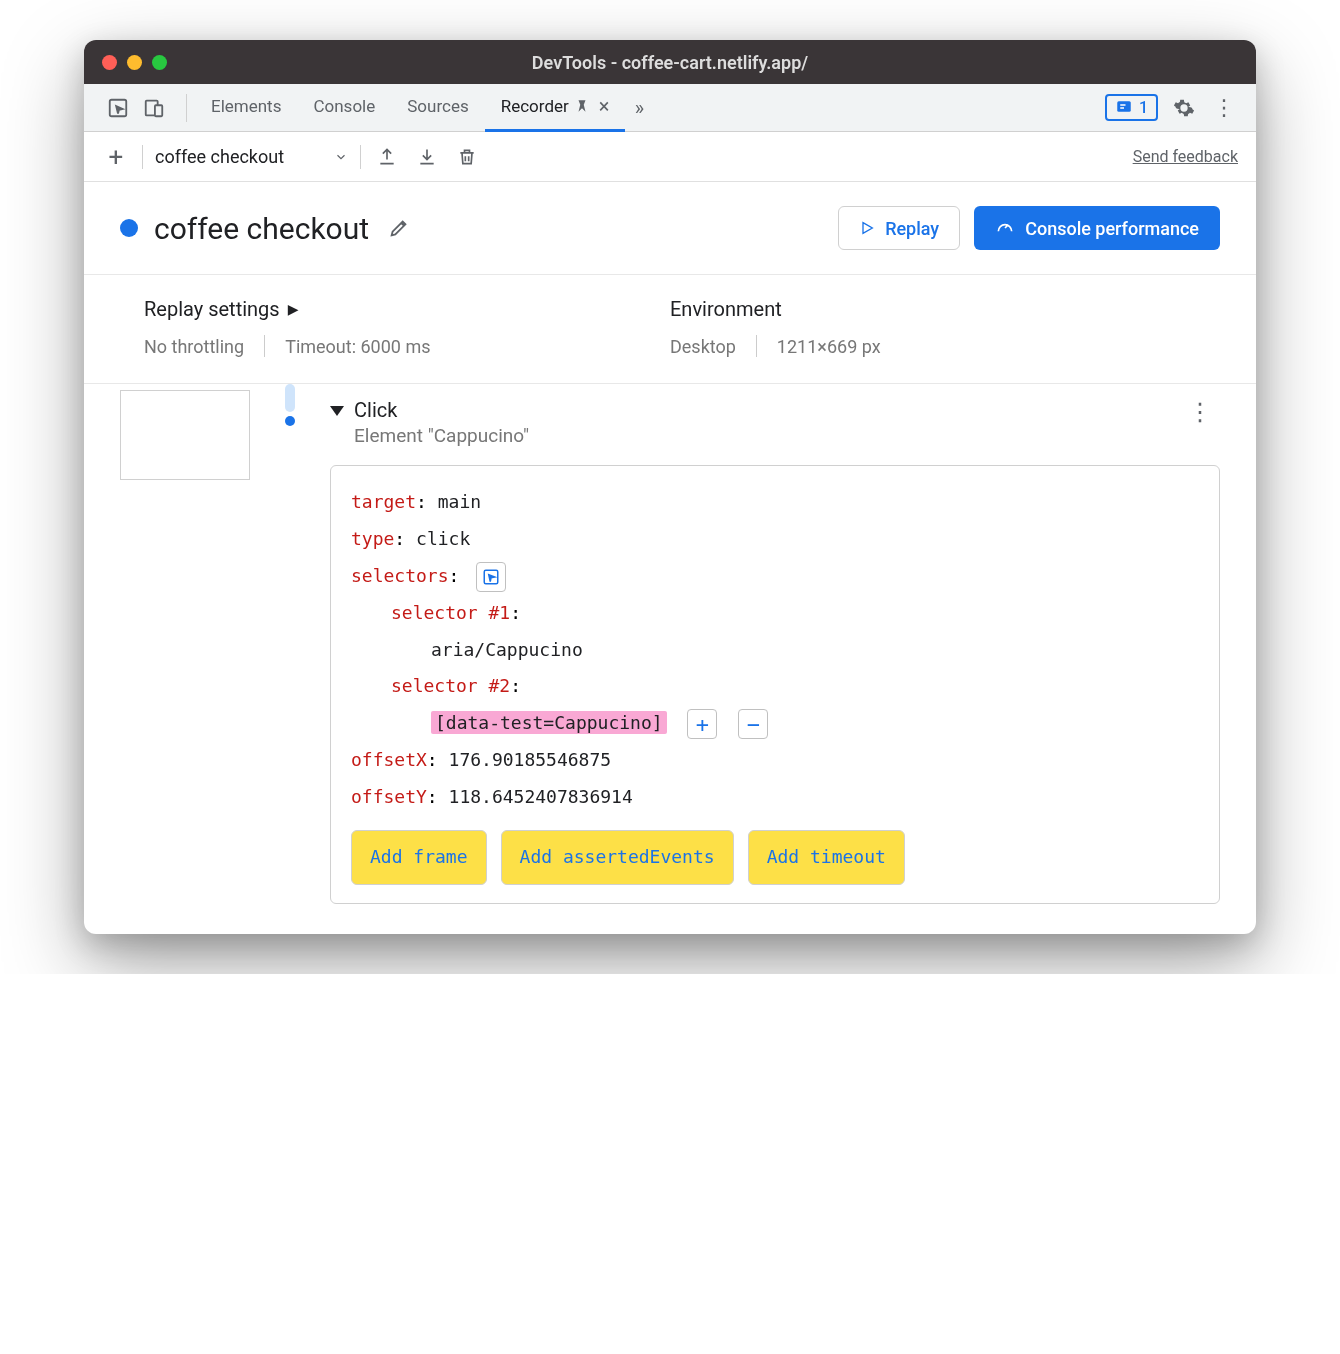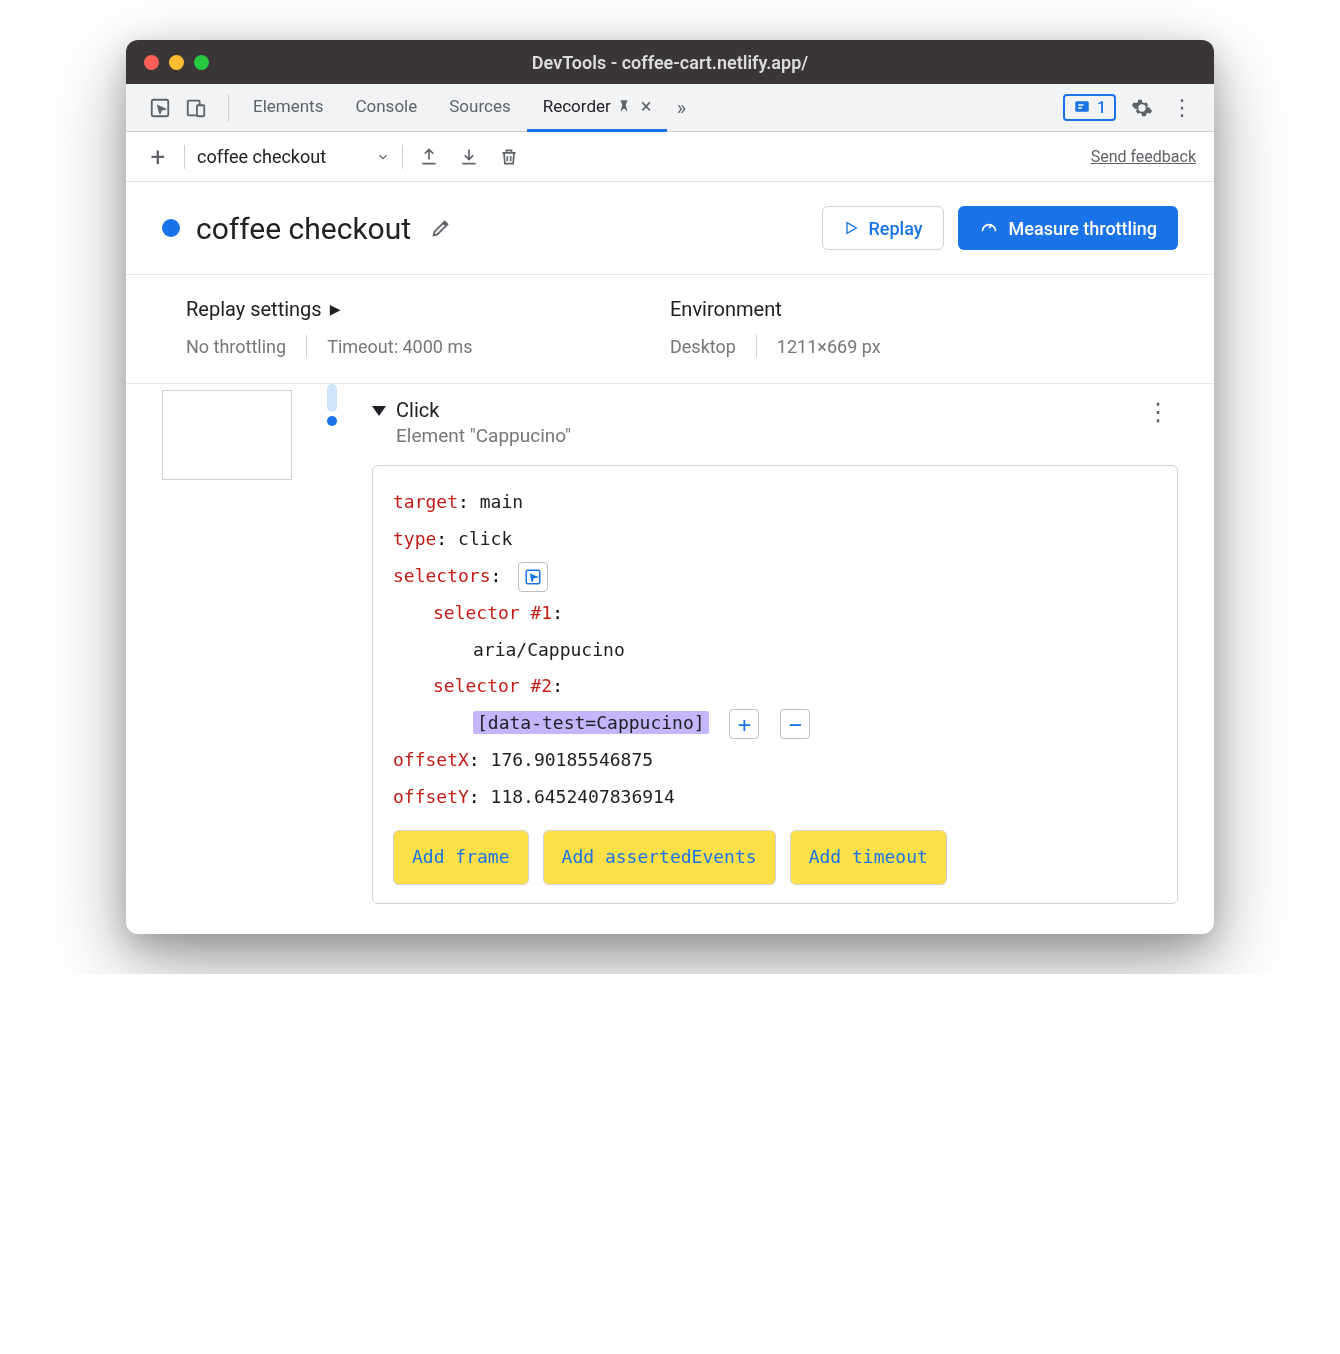--- a/index.html
+++ b/index.html
@@ -4,21 +4,21 @@
 <style>
 * { box-sizing: border-box; margin: 0; padding: 0; }
 body {
   font-family: -apple-system, BlinkMacSystemFont, "Segoe UI", Roboto, sans-serif;
   background: #fff;
   display: flex;
   justify-content: center;
   padding: 40px;
 }
 .window {
-  width: 1088px;
+  width: 1172px;
   border-radius: 12px;
   overflow: hidden;
   box-shadow: 0 30px 80px rgba(0,0,0,0.35), 0 10px 30px rgba(0,0,0,0.2);
   background: #fff;
 }
 .titlebar {
   background: #3a3537;
   height: 44px;
   display: flex;
   align-items: center;
@@ -197,21 +197,21 @@
   border: 1px solid #c0c0c0;
   border-radius: 4px;
   width: 30px; height: 30px;
   align-items: center;
   justify-content: center;
   vertical-align: middle;
   margin-left: 6px;
   cursor: pointer;
 }
 .sel-highlight {
-  background: #c4b5fd;
+  background: #f9a8d4;
   padding: 1px 4px;
   border-radius: 2px;
 }
 .pm-btn {
   display: inline-flex;
   width: 30px; height: 30px;
   border: 1px solid #c0c0c0;
   border-radius: 4px;
   align-items: center;
   justify-content: center;
@@ -334,35 +334,35 @@
       <div class="btn btn-outline">
         <svg width="16" height="16" viewBox="0 0 24 24" fill="none" stroke="#1a73e8" stroke-width="2">
             <path d="M6 4l14 8-14 8V4z"></path>
           </svg>
         <span>Replay</span>
       </div>
       <div class="btn btn-primary">
         <svg width="20" height="20" viewBox="0 0 24 24" fill="none" stroke="#fff" stroke-width="2">
             <path d="M4 16a8 8 0 1116 0M12 12l4-4"></path>
           </svg>
-        <span>Measure throttling</span>
+        <span>Console performance</span>
       </div>
     </div>
   </div>
 
   <div class="settings-row">
     <div class="settings-col">
       <div class="settings-head">
         <span>Replay settings</span>
         <span style="font-size:14px;">▶</span>
       </div>
       <div class="settings-sub">
         <span>No throttling</span>
         <span class="vsep"></span>
-        <span>Timeout: 4000 ms</span>
+        <span>Timeout: 6000 ms</span>
       </div>
     </div>
     <div class="settings-col">
       <div class="settings-head">Environment</div>
       <div class="settings-sub">
         <span>Desktop</span>
         <span class="vsep"></span>
         <span>1211×669 px</span>
       </div>
     </div>

